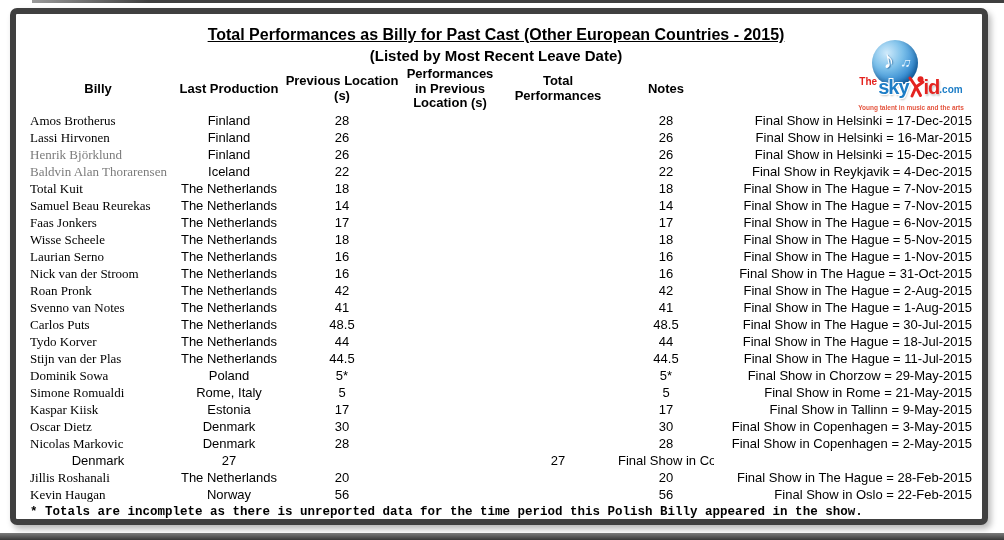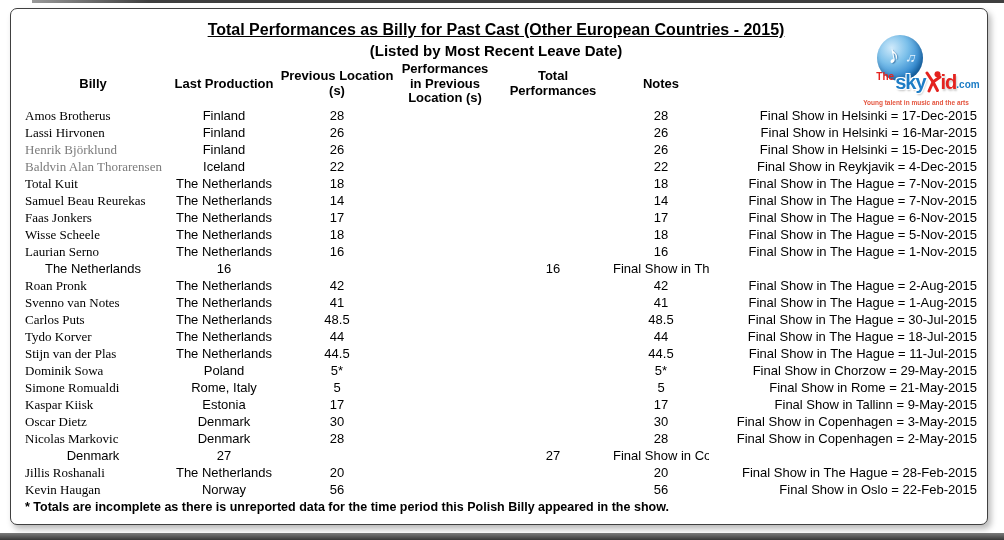--- a/index.html
+++ b/index.html
@@ -17,21 +17,21 @@
   }
   .edge-bottom {
     position: absolute; bottom: 0; left: 0; right: 0; height: 7px;
     background: linear-gradient(to bottom, #7c7c7c, #383838);
     z-index: 5;
   }
   .card {
     position: absolute;
     left: 10px; top: 8px; width: 978px; height: 517px;
     background: #ffffff;
-    border: 1px solid #404040;
+    border: 6px solid #404040;
     border-radius: 7px;
     box-shadow: 3px 4px 6px rgba(0,0,0,0.28);
     padding: 10px 10px 0 4px;
     overflow: hidden;
   }
   .title {
     text-align: center;
     font-size: 16px; font-weight: bold;
     text-decoration: underline;
     color: #000;
@@ -64,20 +64,21 @@
     white-space: nowrap; overflow: hidden;
   }
   .td.col-billy  { text-align: left; padding-left: 10px; font-family: Liberation Serif, serif; }
   .td.col-center { text-align: center; }
   .td.col-notes  { text-align: right; }
   .tr.muted .col-billy { color: #7b7b7b; }
   .footnote {
     font-size: 12.5px; font-weight: bold; color: #000;
     padding-left: 10px; margin-top: 2px;
     white-space: nowrap;
+    font-family: Liberation Mono, monospace;
   }
   
   .logo {
     position: absolute; top: 26px; right: 8px;
     width: 126px; height: 78px;
     cursor: pointer;
   }
   .logo-ball {
     position: absolute; left: 24px; top: 0;
     width: 46px; height: 46px; border-radius: 50%;
@@ -89,21 +90,21 @@
     color: #ffffff; font-size: 24px; font-weight: bold;
     transform: rotate(-12deg);
     text-shadow: 1px 1px 1px rgba(0,60,120,0.5);
   }
   .logo-ball .note2 {
     position: absolute; right: 7px; top: 14px;
     color: #e8f5ff; font-size: 14px;
     transform: rotate(14deg);
   }
   .logo-line {
-    position: absolute; left: 12px; top: 36px; width: 126px;
+    position: absolute; left: 0; top: 36px; width: 126px;
     white-space: nowrap; text-align: center;
   }
   .logo-the {
     color: #e4231f; font-size: 10px; font-weight: bold;
     vertical-align: 9px; margin-right: 1px;
   }
   .logo-sky {
     color: #1d7dc6; font-size: 20px; font-weight: bold;
     letter-spacing: -1px;
     text-shadow: -1px -1px 0 #fff, 1px -1px 0 #fff, -1px 1px 0 #fff, 1px 1px 0 #fff, 1px 2px 2px rgba(0,0,0,0.25);
@@ -234,20 +235,21 @@
       <div class="grid-row tr">
     <div class="td col-billy">Laurian Serno</div>
     <div class="td col-center">The Netherlands</div>
     <div class="td col-center">16</div>
     <div class="td col-center"></div>
     <div class="td col-center"></div>
     <div class="td col-center">16</div>
     <div class="td col-notes">Final Show in The Hague = 1-Nov-2015</div>
   </div>
       <div class="grid-row tr">
+    <div class="td col-billy">Nick van der Stroom</div>
     <div class="td col-center">The Netherlands</div>
     <div class="td col-center">16</div>
     <div class="td col-center"></div>
     <div class="td col-center"></div>
     <div class="td col-center">16</div>
     <div class="td col-notes">Final Show in The Hague = 31-Oct-2015</div>
   </div>
       <div class="grid-row tr">
     <div class="td col-billy">Roan Pronk</div>
     <div class="td col-center">The Netherlands</div>

